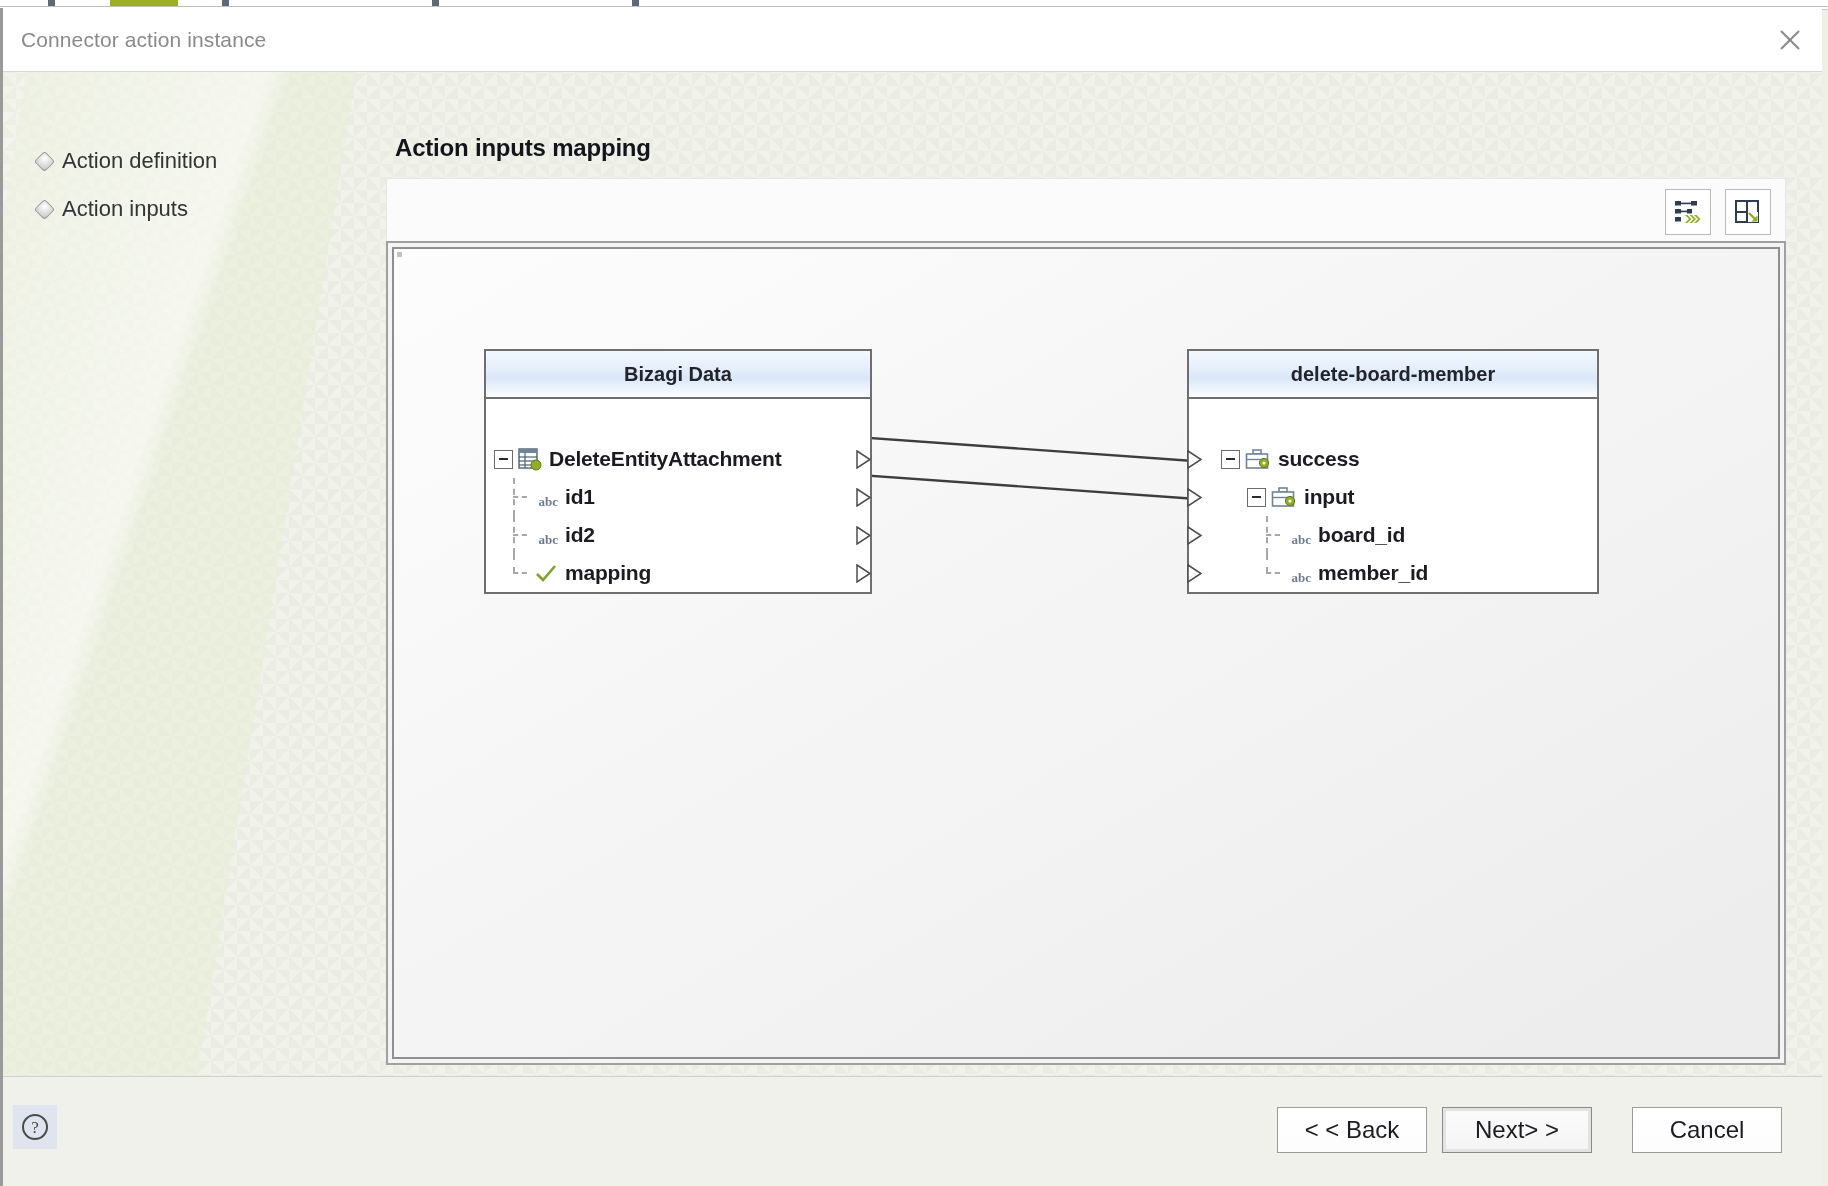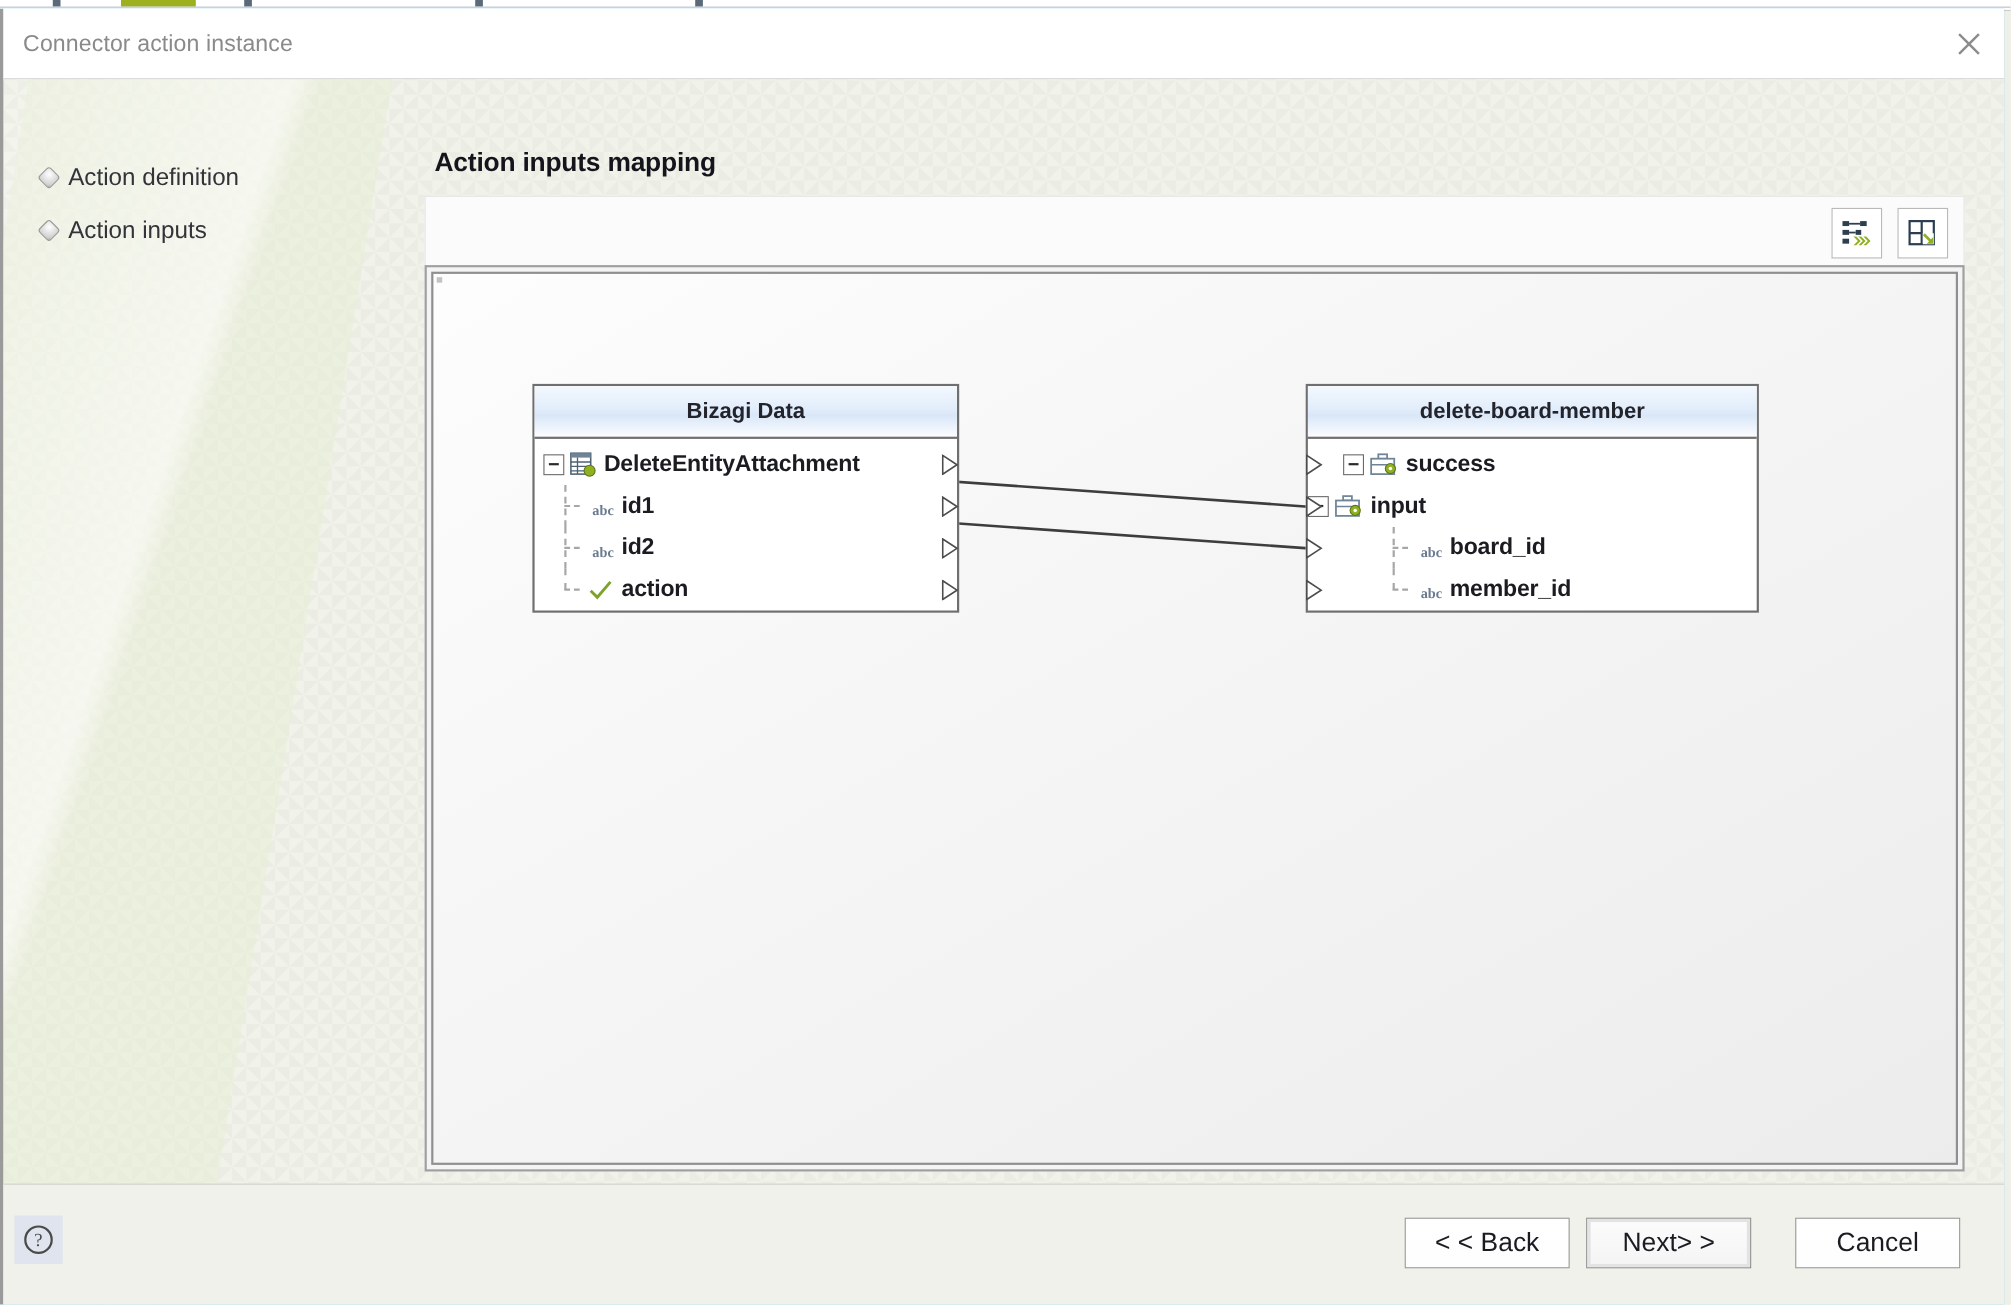--- a/index.html
+++ b/index.html
@@ -130,21 +130,21 @@
     text-align:right;
   }
   .panel-header{
     height:48px;
     background:linear-gradient(180deg,#f3f8fe 0%, #e2edfb 45%, #dae7f8 58%, #fbfdff 100%);
     border-bottom:2px solid #6f6f6f;
     display:flex;align-items:center;justify-content:center;
     font-size:20px;font-weight:bold;color:#23232b;
     box-sizing:border-box;
   }
-  .panel-body{padding-top:4px;}
+  .panel-body{padding-top:4px;margin-top:37px;}
   .row{
     height:38px;display:flex;align-items:center;
     position:relative;font-size:21px;color:#1b1b22;white-space:nowrap;
   }
   .row .lbl{font-weight:bold;letter-spacing:-0.2px;}
 
   .expander{
     width:17px;height:17px;border:1px solid #6b6b6b;background:#fff;
     display:inline-flex;align-items:center;justify-content:center;flex:none;
     margin-right:5px;
@@ -349,21 +349,21 @@
           <div class="row" style="padding-left:22px;">
             <span class="treeline">
                 <i class="v"></i>
                 <i class="h"></i>
               </span>
             <span class="icon-check">
               <svg width="24" height="20" viewBox="0 0 24 20">
                 <polyline points="3,11 9,17 21,3" fill="none" stroke="#7fa32a" stroke-width="2.6"></polyline>
               </svg>
             </span>
-            <span class="lbl">action</span>
+            <span class="lbl">mapping</span>
             <span class="port-wrap" style="right:-2px;top:10px;">
               <svg width="16" height="19" viewBox="0 0 16 19">
                   <polygon points="1,1 14,9.5 1,18" fill="#ffffff" stroke="#4d4d4d" stroke-width="1.5"></polygon>
                 </svg>
             </span>
           </div>
 
         </div>
       </div>
 
@@ -383,21 +383,21 @@
                 <rect x="8" y="2" width="8" height="4" fill="none" stroke="#6f8597" stroke-width="1.6"></rect>
                 <rect x="1.5" y="6" width="21" height="14" fill="#ffffff" stroke="#6f8597" stroke-width="1.6"></rect>
                 <line x1="1.5" y1="11.5" x2="22.5" y2="11.5" stroke="#6f8597" stroke-width="1.4"></line>
                 <circle cx="19" cy="15" r="4.6" fill="#8fb020" stroke="#5e7614" stroke-width="1"></circle>
                 <circle cx="19" cy="15" r="1.6" fill="#ffffff"></circle>
               </svg>
             </span>
             <span class="lbl">success</span>
           </div>
 
-          <div class="row" style="">
+          <div class="row" style="padding-left:58px;">
             <span class="port-wrap" style="left:-2px;top:10px;">
               <svg width="16" height="19" viewBox="0 0 16 19">
                   <polygon points="1,1 14,9.5 1,18" fill="#ffffff" stroke="#4d4d4d" stroke-width="1.5"></polygon>
                 </svg>
             </span>
             <span class="expander"></span>
             <span class="icon-case">
               <svg width="26" height="23" viewBox="0 0 26 23">
                 <rect x="8" y="2" width="8" height="4" fill="none" stroke="#6f8597" stroke-width="1.6"></rect>
                 <rect x="1.5" y="6" width="21" height="14" fill="#ffffff" stroke="#6f8597" stroke-width="1.6"></rect>

